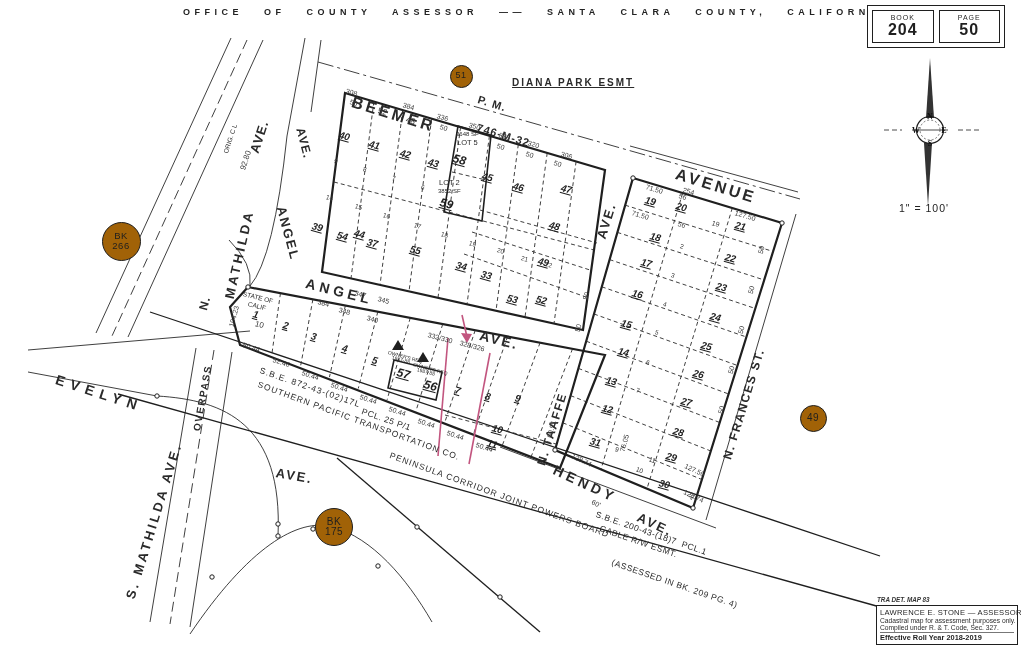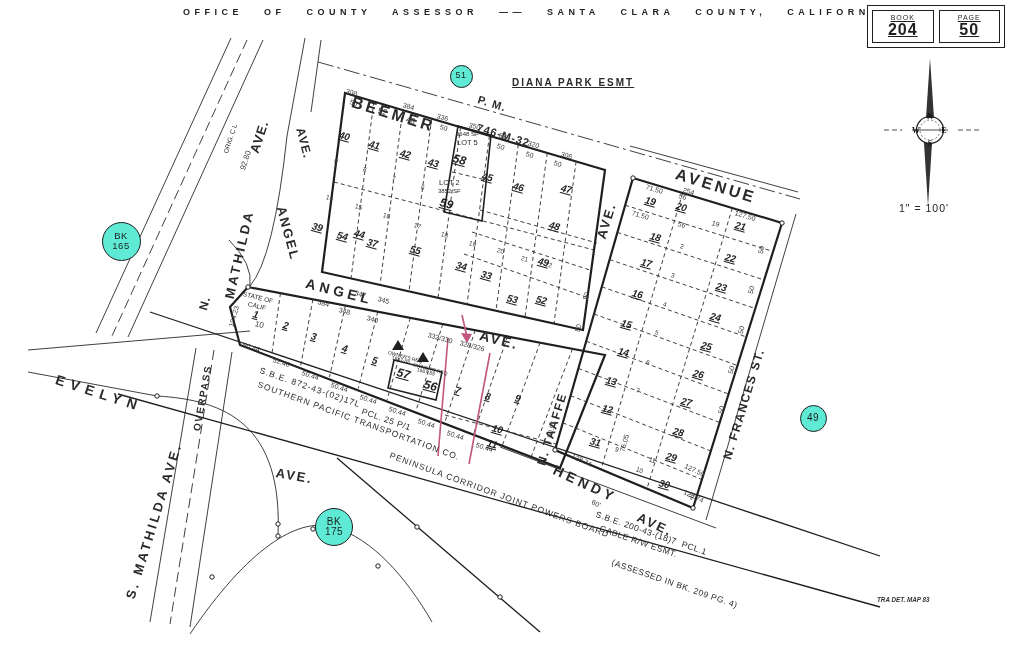--- a/index.html
+++ b/index.html
@@ -9,24 +9,24 @@
   .lbl{position:absolute;white-space:pre;line-height:1;transform-origin:0 50%;color:#1f1f1f;}
   .street{font-weight:bold;color:#2a2a2a;}
   .parcel{font-style:italic;font-weight:bold;text-decoration:underline;}
   .dim{color:#3a3a3a;}
   .note{color:#2a2a2a;}
   .u{text-decoration:underline;}
   .hdr-title{position:absolute;left:183px;top:7px;font-size:9px;letter-spacing:4.5px;word-spacing:14px;
              font-weight:bold;color:#222;}
   .bookpage{position:absolute;left:867px;top:5px;width:138px;height:43px;border:1.6px solid #1f1f1f;
             display:flex;gap:5px;padding:4px;box-sizing:border-box;background:#fff;}
-  .bp-box{flex:1;border:1.3px solid #1f1f1f;display:flex;flex-direction:column;align-items:center;justify-content:center;text-decoration:underline;}
+  .bp-box{flex:1;border:1.3px solid #1f1f1f;display:flex;flex-direction:column;align-items:center;justify-content:center;}
   .bp-label{font-size:7px;letter-spacing:1px;}
   .bp-value{font-size:16px;font-weight:bold;letter-spacing:1px;}
-  .circ{position:absolute;border:1.4px solid #1f1f1f;border-radius:50%;background:#5eead4;
+  .circ{position:absolute;border:1.4px solid #1f1f1f;border-radius:50%;background:#a16207;
         display:flex;flex-direction:column;align-items:center;justify-content:center;text-align:center;
         line-height:1.05;font-size:9px;letter-spacing:.5px;color:#1f1f1f;}
   .stamp-tra{position:absolute;left:877px;top:596px;font-size:6.3px;font-style:italic;font-weight:bold;color:#333;}
   .stamp{position:absolute;left:876px;top:605px;width:142px;border:1.7px solid #1f1f1f;background:#fff;
          padding:2px 3px;box-sizing:border-box;}
   .stamp .l1{font-size:7.6px;letter-spacing:.3px;white-space:nowrap;}
   .stamp .l2,.stamp .l3{font-size:6.7px;white-space:nowrap;color:#2b2b2b;}
   .stamp .l4{font-size:7.4px;font-weight:bold;white-space:nowrap;border-top:.5px solid #777;margin-top:1px;}
   .scale-lbl{position:absolute;left:899px;top:202px;font-size:10.5px;letter-spacing:1px;color:#222;}
   .compass-letter{position:absolute;font-size:8px;font-weight:bold;transform:translate(-50%,-50%);
@@ -163,20 +163,26 @@
     </div>
     <div class="bp-box">
       <div class="bp-label">PAGE</div>
       <div class="bp-value">50</div>
     </div>
   </div>
 
   <div class="scale-lbl">1" = 100'</div>
 
   <div class="stamp-tra">TRA DET. MAP 83</div>
+  <div class="stamp">
+    <div class="l1">LAWRENCE E. STONE — ASSESSOR</div>
+    <div class="l2">Cadastral map for assessment purposes only.</div>
+    <div class="l3">Compiled under R. &amp; T. Code, Sec. 327.</div>
+    <div class="l4">Effective Roll Year 2018-2019</div>
+  </div>
 
   <div id="labels">
       <span class="lbl street" style="left: 352px; top: 94px; font-size: 16px; letter-spacing: 3px; transform: rotate(17deg);">BEEMER</span>
       <span class="lbl street" style="left: 478px; top: 94px; font-size: 11px; letter-spacing: 1px; transform: rotate(17deg);">P. M.</span>
       <span class="lbl street" style="left: 477px; top: 122px; font-size: 11px; letter-spacing: 1px; transform: rotate(17deg);">746-M-32</span>
       <span class="lbl street u" style="left: 512px; top: 78px; font-size: 10px; letter-spacing: 2px; transform: rotate(0deg);">DIANA PARK ESMT</span>
       <span class="lbl street" style="left: 676px; top: 166px; font-size: 16px; letter-spacing: 3px; transform: rotate(17deg);">AVENUE</span>
       <span class="lbl street" style="left: 601px; top: 232px; font-size: 13px; letter-spacing: 2px; transform: rotate(-73deg);">AVE.</span>
       <span class="lbl street" style="left: 300px; top: 122px; font-size: 12px; letter-spacing: 1px; transform: rotate(75deg);">AVE.</span>
       <span class="lbl street" style="left: 281px; top: 200px; font-size: 13px; letter-spacing: 2px; transform: rotate(75deg);">ANGEL</span>
@@ -341,21 +347,21 @@
       <span class="lbl dim" style="left: 649px; top: 456px; font-size: 6.5px; transform: rotate(20deg);">11</span>
     </div>
 <div class="circ" style="height: 21px; width: 21px; left: 449.5px; top: 64.5px; font-size: 9px;">
       <span>51</span>
     </div>
     <div class="circ" style="height: 25px; width: 25px; left: 799.5px; top: 404.5px; font-size: 10px;">
       <span>49</span>
     </div>
     <div class="circ" style="height: 37px; width: 37px; left: 101.5px; top: 221.5px; font-size: 9.5px;">
       <span>BK</span>
-      <span>165</span>
+      <span>266</span>
     </div>
     <div class="circ" style="height: 36px; width: 36px; left: 315px; top: 508px; font-size: 10px;">
       <span>BK</span>
       <span>175</span>
     </div>
     <span class="compass-letter" style="left: 930px; top: 116px;">N</span>
     <span class="compass-letter" style="left: 944px; top: 130px;">E</span>
     <span class="compass-letter" style="left: 930px; top: 143px;">S</span>
     <span class="compass-letter" style="left: 916px; top: 130px;">W</span>
   </div>

